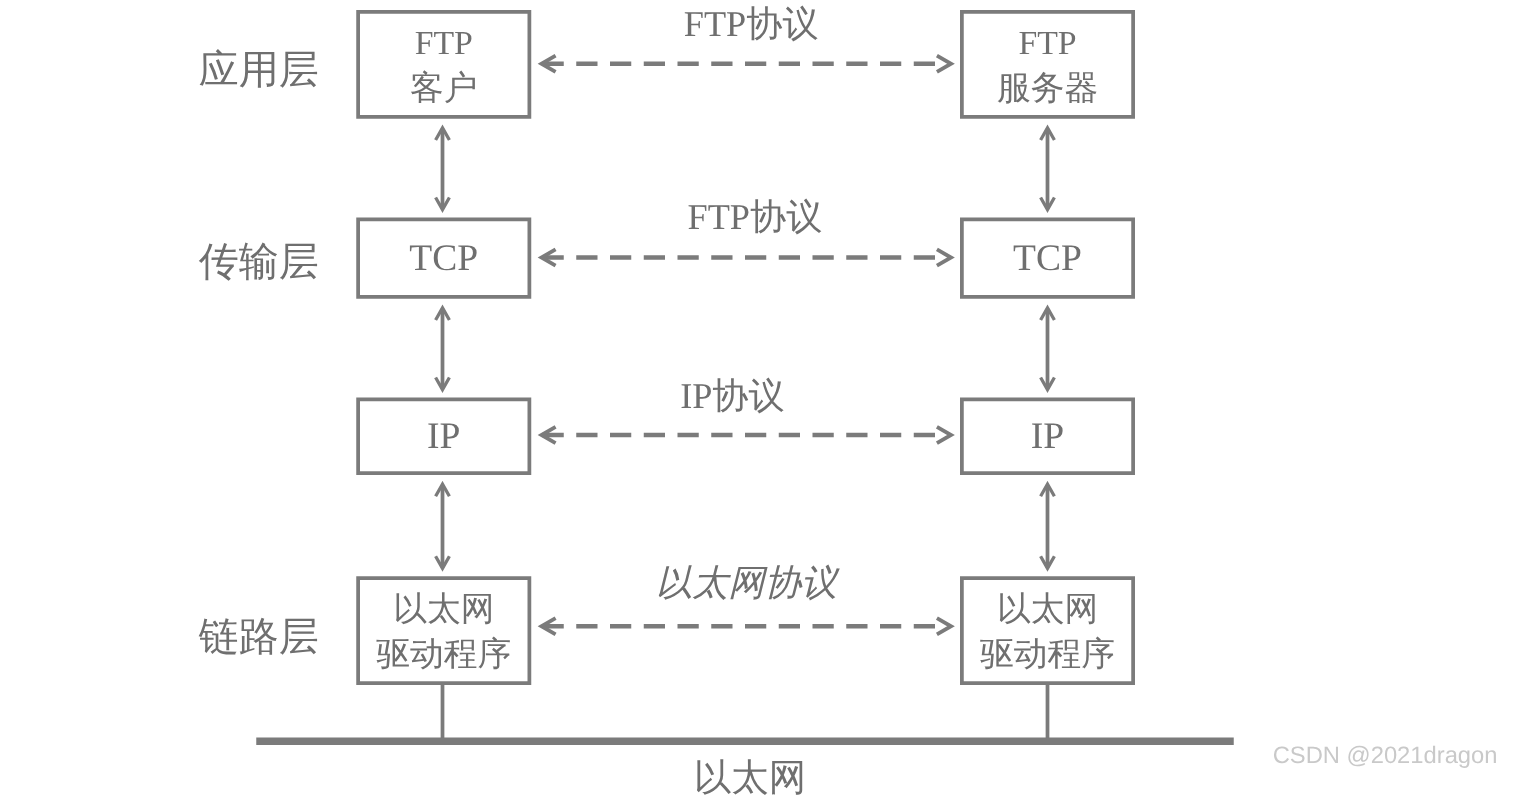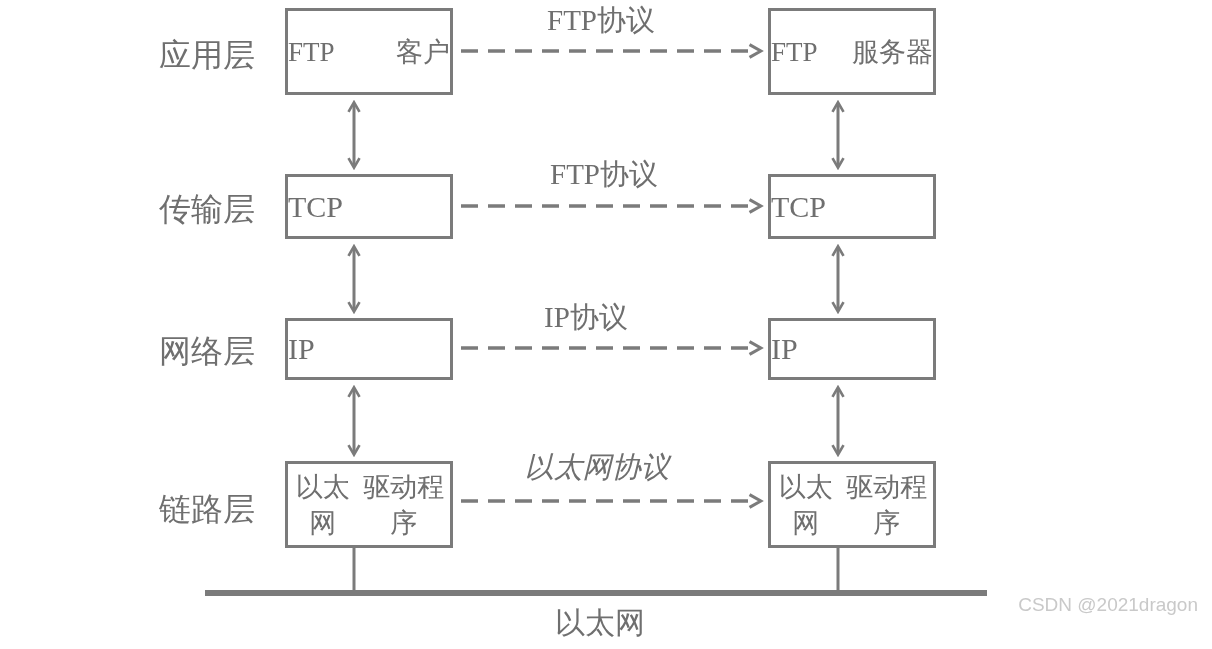--- a/index.html
+++ b/index.html
@@ -19,25 +19,25 @@
   .layer-label{
     position:absolute;
     left:143px;width:112px;height:36px;
     text-align:right;
     font-size:32px;line-height:36px;
     color:var(--text);
     white-space:nowrap;
   }
   .box{
     position:absolute;
-    width:168px;
+    width:140px;
     border:3px solid var(--stroke);
     box-sizing:border-box;
-    display:flex;flex-direction:row;
-    align-items:center;justify-content:space-between;
+    display:flex;flex-direction:column;
+    align-items:center;justify-content:center;
     color:var(--text);
     background:var(--bg);
   }
   .box span{display:block;text-align:center;}
   .box.two-line span{font-size:27px;line-height:36px;}
   .box.one-line span{font-size:30px;line-height:32px;}
   .protocol-label{
     position:absolute;
     transform:translateX(-50%);
     font-size:29px;line-height:32px;
@@ -63,21 +63,20 @@
   .wire{stroke:var(--stroke);fill:none;}
   .mhead{stroke:var(--stroke);fill:none;}
 </style>
 </head>
 <body>
 
 <div class="canvas">
 
   <div class="layer-label" style="top:37px;">应用层</div>
   <div class="layer-label" style="top:191px;">传输层</div>
-  <div class="layer-label" style="top:333px;">网络层</div>
   <div class="layer-label" style="top:491px;font-family:Liberation Serif, serif;">链路层</div>
 
   <svg class="wires" width="1212" height="649" viewBox="0 0 1212 649">
     <defs>
       <marker id="arrow" viewBox="0 0 10 10" refX="7.5" refY="5" markerWidth="4.6" markerHeight="4.6" orient="auto-start-reverse">
         <path class="mhead" d="M1,1 L8,5 L1,9" stroke-width="1.9"></path>
       </marker>
     </defs>
 
     <line class="wire" x1="434" y1="51" x2="760" y2="51" stroke-width="3.5" stroke-dasharray="17 10" marker-start="url(#arrow)" marker-end="url(#arrow)"></line>

